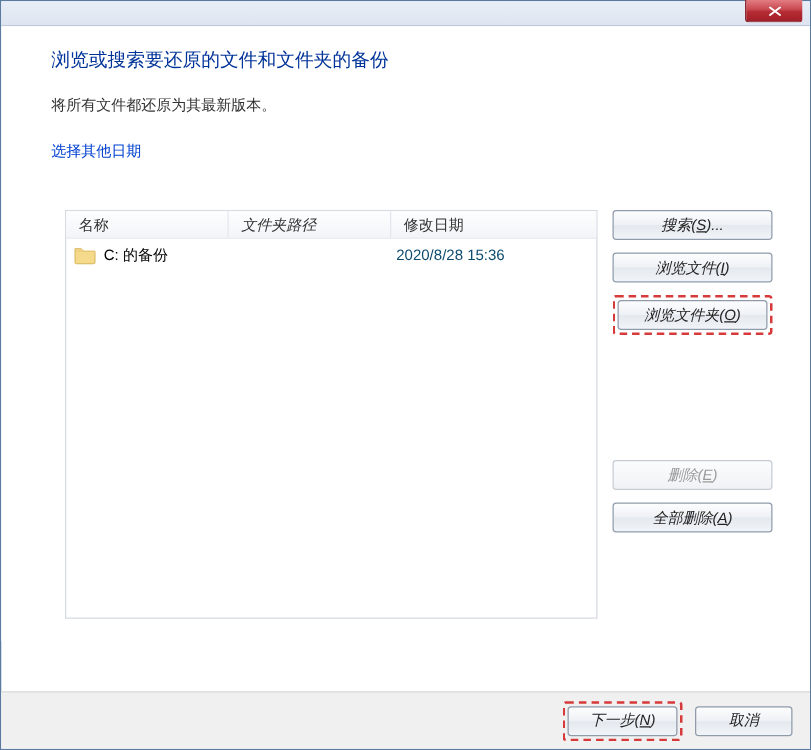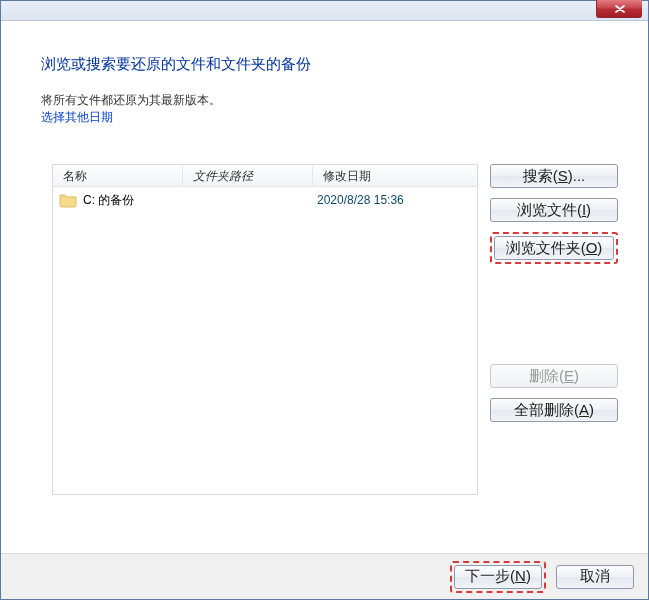--- a/index.html
+++ b/index.html
@@ -65,32 +65,32 @@
   }
   .back-btn svg { display:block; }
   .crumb-icon {
     width: 18px; height: 18px;
     display:flex; align-items:center; justify-content:center;
   }
   .crumb-label { color:#333; }
   .content-outer {
     flex: 1;
     background: #fff;
-    padding: 34px 30px 0 40px;
+    padding: 18px 30px 0 40px;
     position: relative;
     display:flex;
     flex-direction:column;
   }
   .heading {
     color: #003399;
     font-size: 15px;
     font-weight: normal;
     margin-bottom: 18px;
   }
-  .sub-text { color:#333; margin-bottom: 0; }
+  .sub-text { color:#333; margin-bottom: 20px; }
   .link-text { color:#0040d0; cursor: pointer; display:inline-block; }
   .body-row {
     margin-top: 38px;
     display:flex;
     gap: 12px;
     flex: 1;
     min-height: 0;
   }
   .list-panel {
     flex: 1;
@@ -137,24 +137,25 @@
     display:flex;
     flex-direction:column;
     gap: 10px;
   }
   .win-btn {
     height: 24px;
     background: linear-gradient(#fdfdfe,#eef1f5 48%, #e4e9ef 52%, #f1f4f8);
     border: 1px solid #8f9bab;
     border-radius: 3px;
     color:#222;
-    font-size:15px;
+    font-size:12px;
     font-family: inherit;
     cursor: pointer;
     padding: 0 6px;
+    font-style: italic;
   }
   .win-btn.disabled {
     color:#9a9a9a;
     border-color:#c5cbd3;
     background: linear-gradient(#fbfcfd,#f0f2f5);
     cursor: default;
   }
   .side-gap { height: 80px; }
   .red-dash {
     border: 2px dashed #d63a3a;

